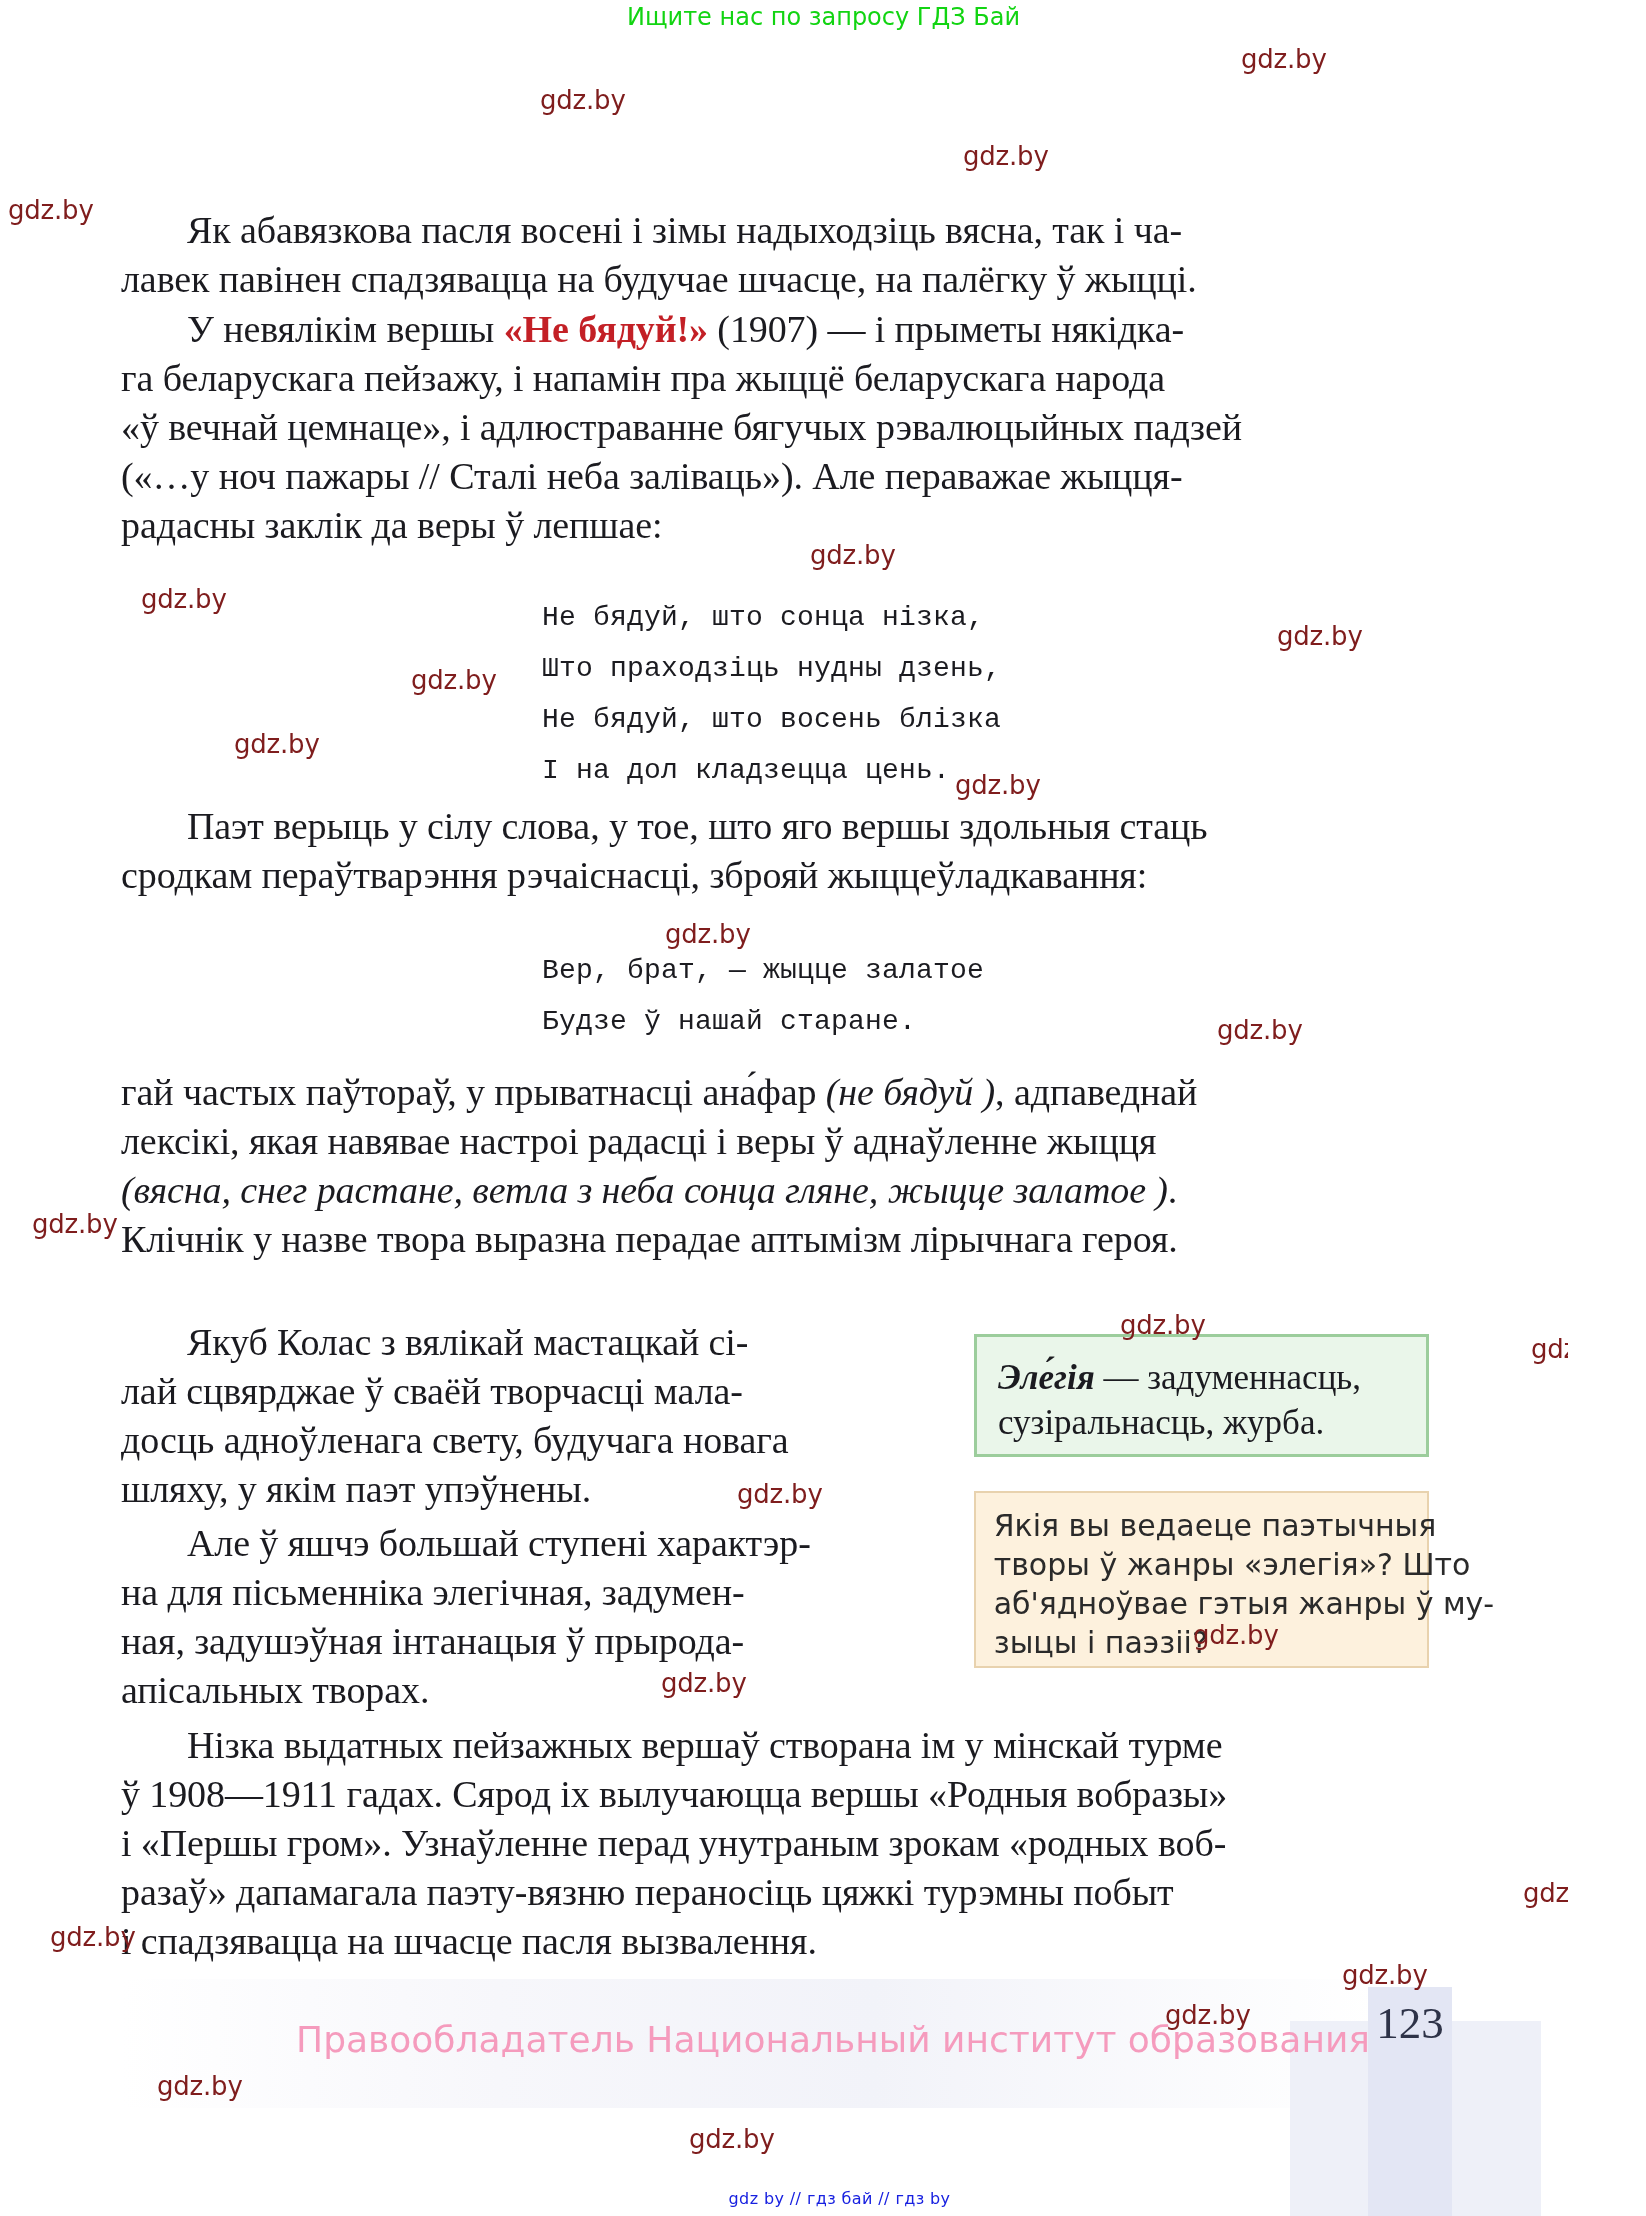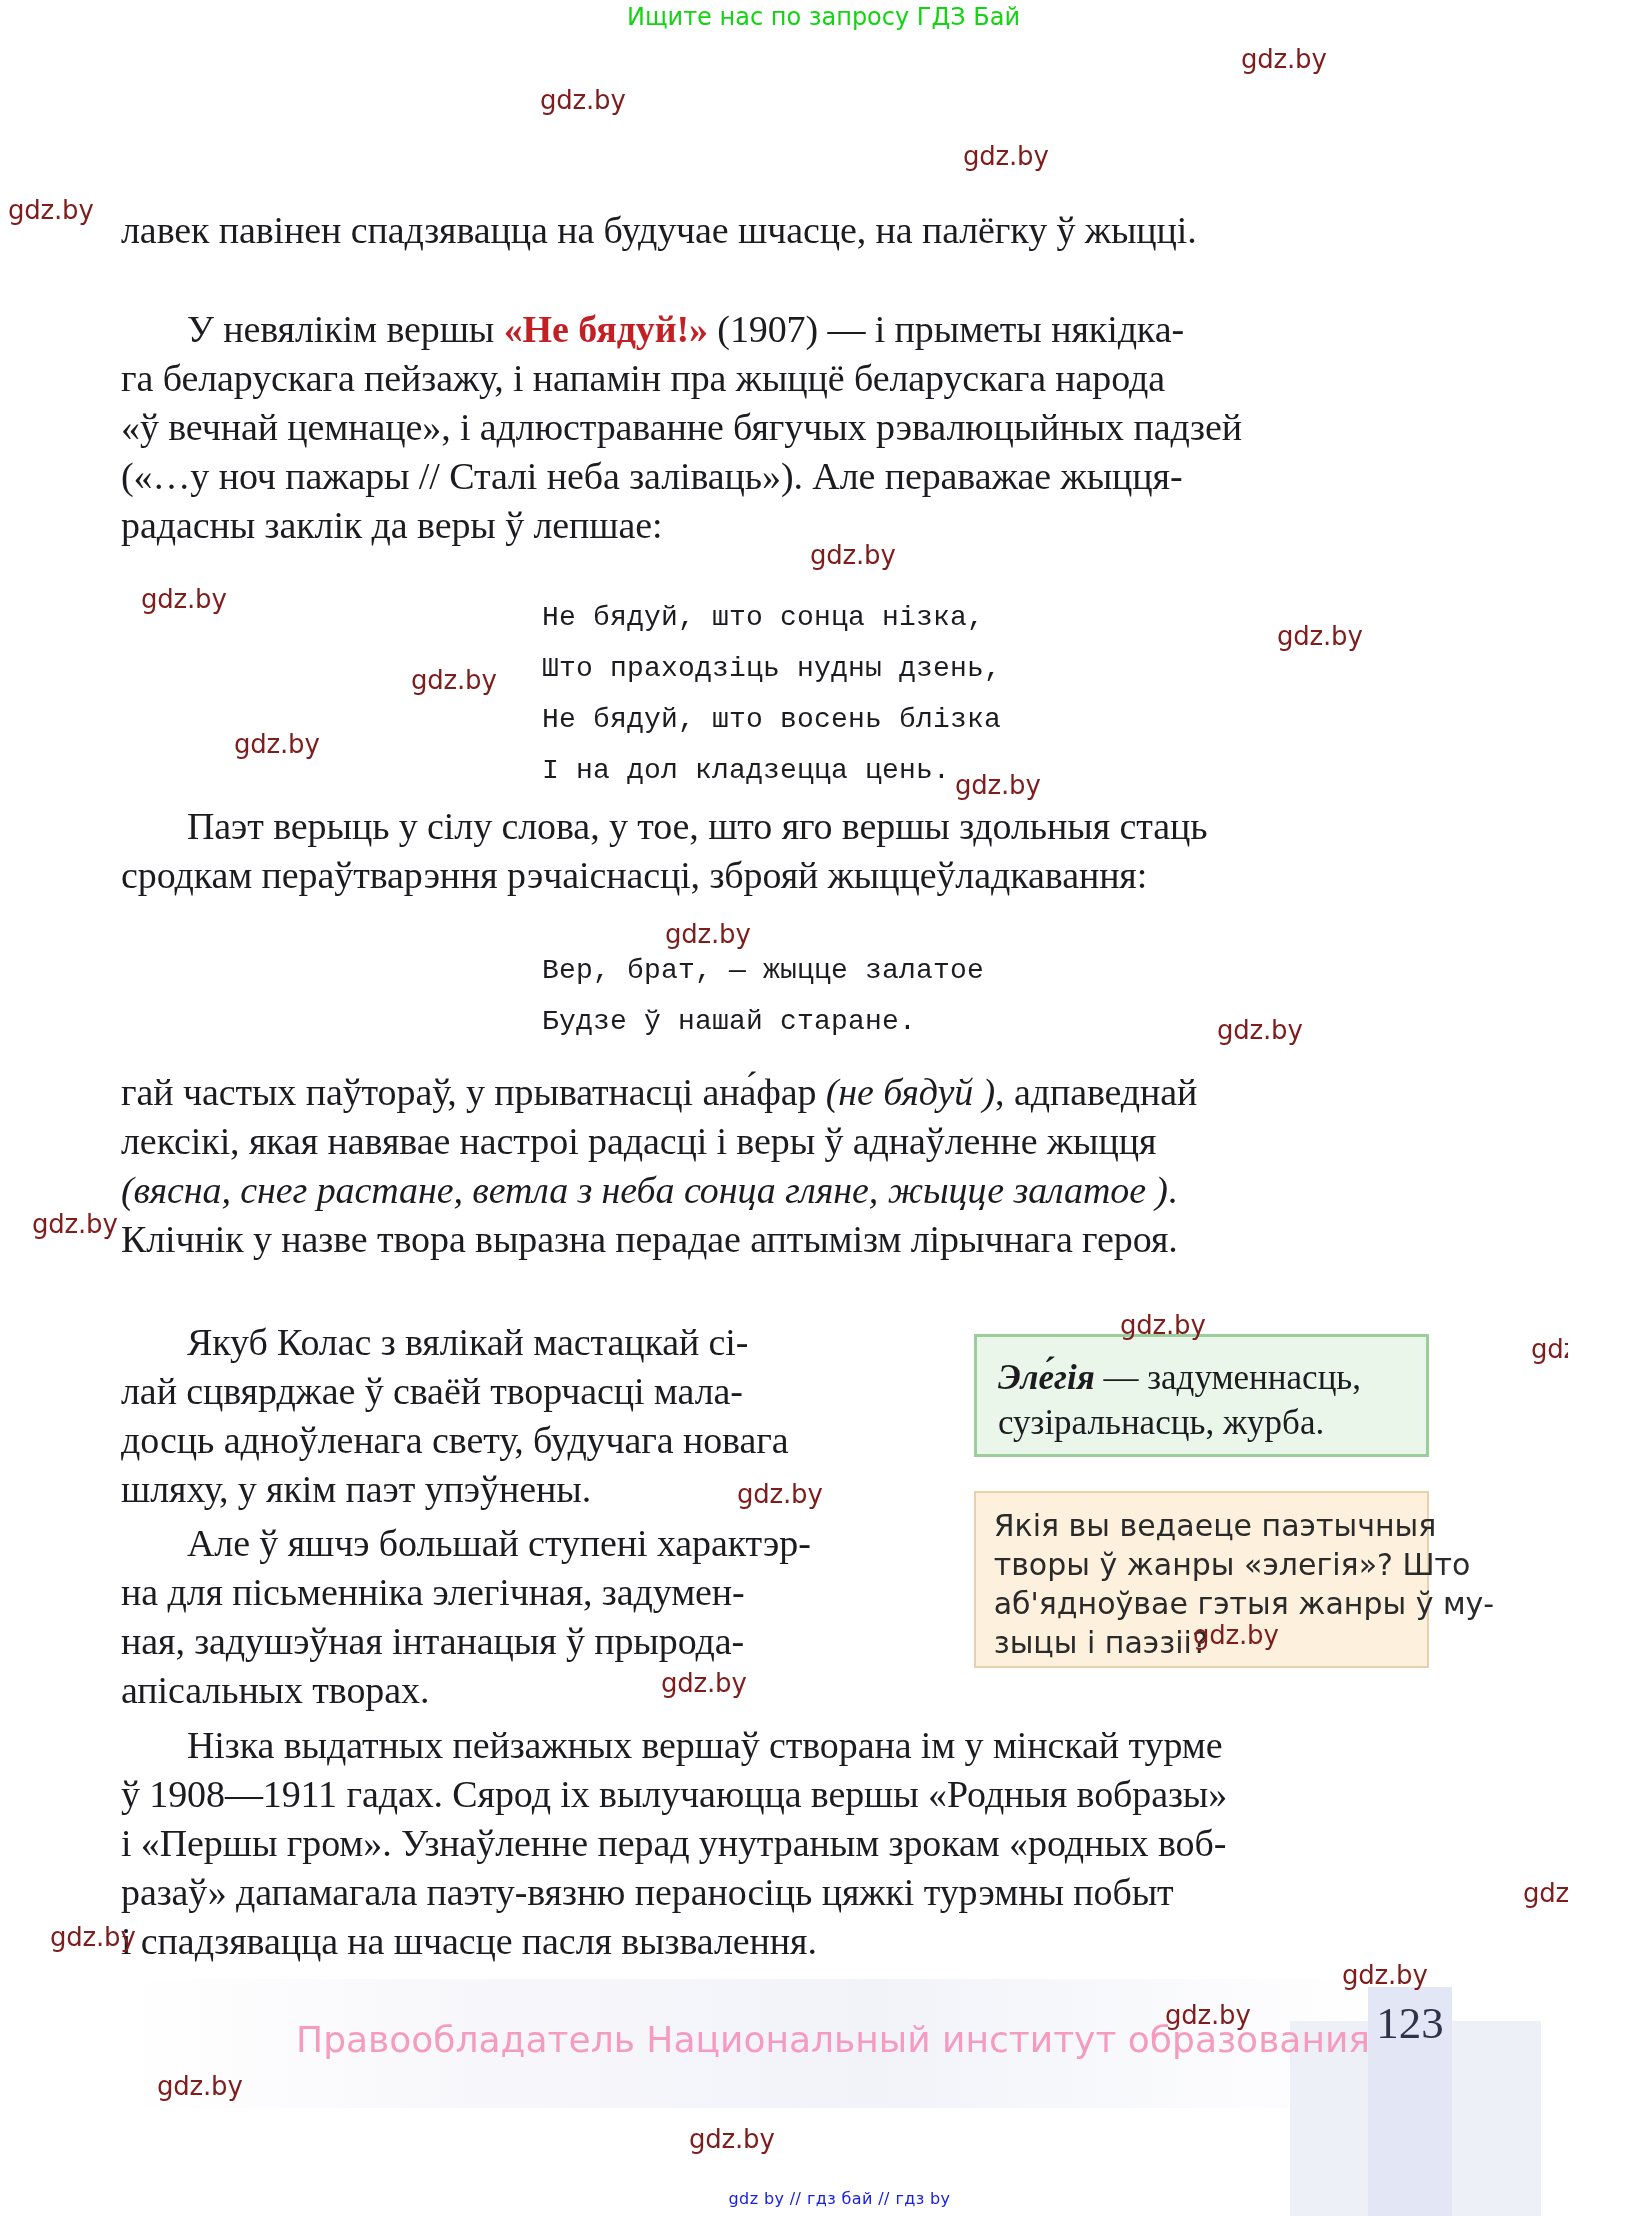--- a/index.html
+++ b/index.html
@@ -221,20 +221,21 @@
   <div class="wm" style="left:1193px; top:1620px;">gdz.by</div>
   <div class="wm" style="left:661px;  top:1668px;">gdz.by</div>
   <div class="wm" style="left:1523px; top:1878px;">gdz.by</div>
   <div class="wm" style="left:50px;   top:1922px;">gdz.by</div>
   <div class="wm" style="left:1342px; top:1960px;">gdz.by</div>
   <div class="wm" style="left:1165px; top:2000px;">gdz.by</div>
   <div class="wm" style="left:157px;  top:2071px;">gdz.by</div>
   <div class="wm" style="left:689px;  top:2124px;">gdz.by</div>
 
   <div class="col" style="top:206px;">
+    <p class="bp"><span>Як абавязкова пасля восені і зімы надыходзіць вясна, так і ча-</span></p>
     <p class="bp noind"><span>лавек павінен спадзявацца на будучае шчасце, на палёгку ў жыцці.</span></p>
   </div>
 
   <div class="col" style="top:305px;">
     <p class="bp">
       <span>У невялікім вершы </span><span class="redbold">«Не бядуй!»</span><span> (1907) — і прыметы някідка-</span>
     </p>
     <p class="bp noind"><span>га беларускага пейзажу, і напамін пра жыццё беларускага народа</span></p>
     <p class="bp noind"><span>«ў вечнай цемнаце», і адлюстраванне бягучых рэвалюцыйных падзей</span></p>
     <p class="bp noind"><span>(«…у ноч пажары // Сталі неба заліваць»). Але пераважае жыцця-</span></p>

